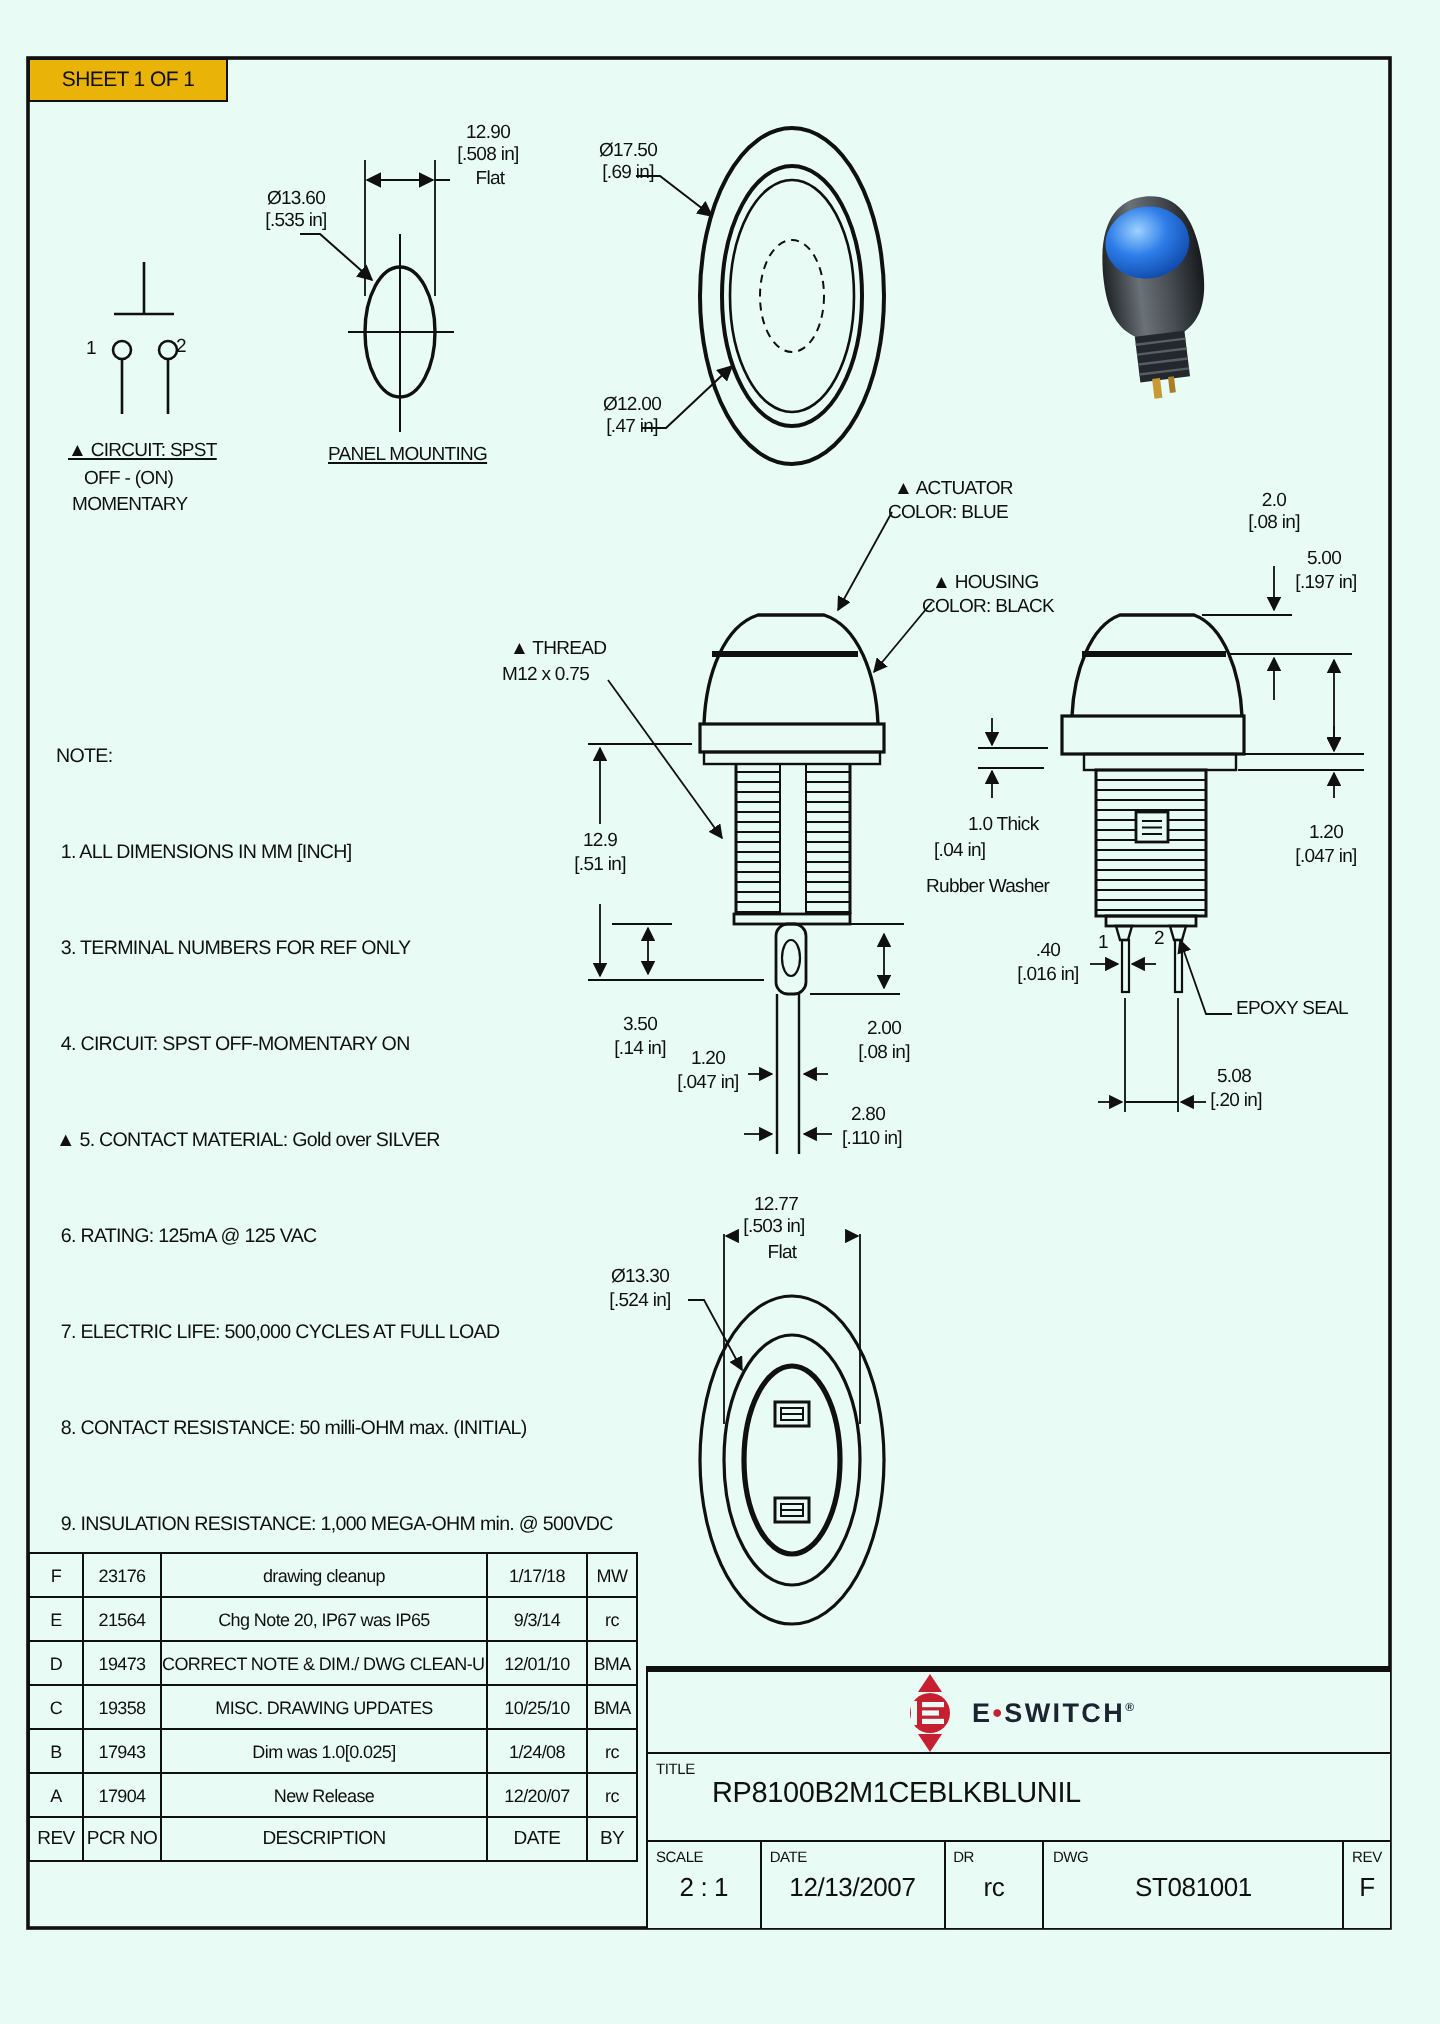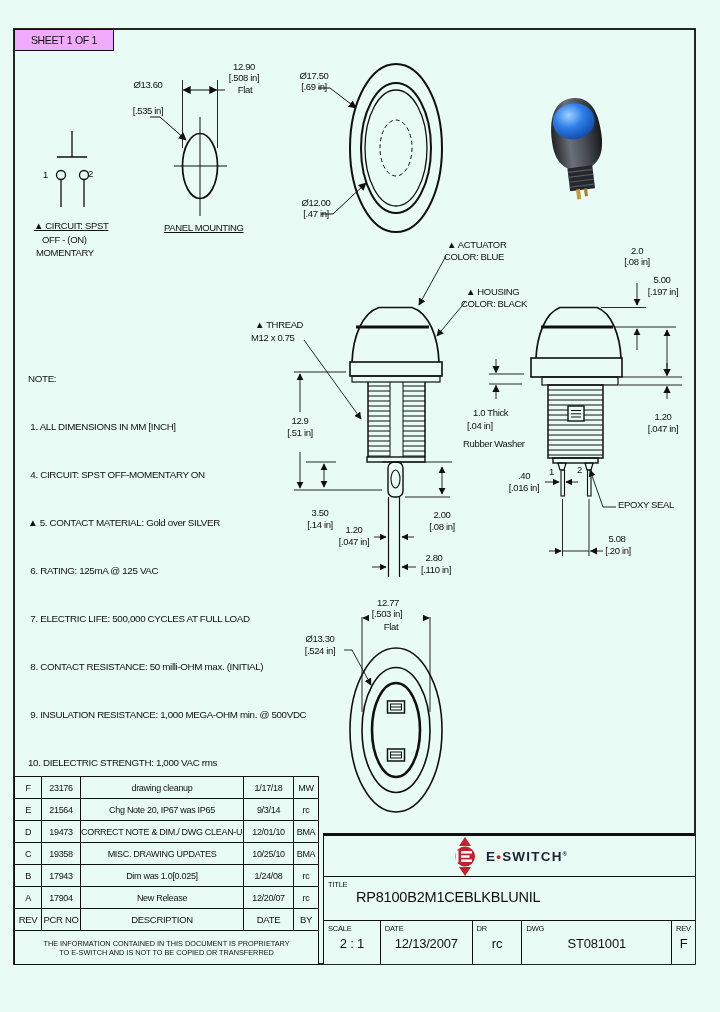--- a/index.html
+++ b/index.html
@@ -5,21 +5,21 @@
   html,body{margin:0;padding:0;}
   .page{position:relative;width:720px;height:1012px;background:#e8fbf5;
         font-family:"Liberation Sans",sans-serif;color:#101010;overflow:hidden;}
   svg.art{position:absolute;left:0;top:0;}
   .lbl{position:absolute;font-size:9.5px;line-height:10.5px;letter-spacing:-0.35px;
        white-space:nowrap;text-align:center;color:#101010;}
   .lbl.left{text-align:left;}
   .ul{text-decoration:underline;}
   .sheetbox{position:absolute;left:14px;top:29px;width:100px;height:22px;
             border:1.6px solid #101010;display:flex;align-items:center;justify-content:center;
-            font-size:10.5px;letter-spacing:-0.3px;box-sizing:border-box;background:#f0abfc;}
+            font-size:10.5px;letter-spacing:-0.3px;box-sizing:border-box;background:#eab308;}
   .notes{position:absolute;left:28px;top:339px;font-size:9.8px;line-height:16px;
          letter-spacing:-0.35px;white-space:pre;color:#101010;}
   
   table.revtable{position:absolute;left:14px;top:776px;border-collapse:collapse;table-layout:fixed;
                  width:304px;background:#e8fbf5;}
   table.revtable td{border:1.5px solid #101010;font-size:9px;letter-spacing:-0.3px;text-align:center;
                     padding:0;height:21px;overflow:hidden;white-space:nowrap;}
   table.revtable td.hdr{font-size:9.5px;}
   table.revtable td.prop{height:33px;font-size:7.3px;line-height:9px;letter-spacing:0;}
   
@@ -193,21 +193,21 @@
   <div class="sheetbox">
     <span>SHEET 1 OF 1</span>
   </div>
 
   <div class="lbl" style="left:43px;top:170px">1</div>
   <div class="lbl" style="left:88px;top:169px">2</div>
   <div class="lbl left ul" style="left:34px;top:221px">▲ CIRCUIT: SPST</div>
   <div class="lbl left" style="left:42px;top:235px">OFF - (ON)</div>
   <div class="lbl left" style="left:36px;top:248px">MOMENTARY</div>
 
-  <div class="lbl" style="left:126px;top:80px;width:44px">Ø13.60</div>
+  <div class="lbl" style="left:126px;top:95px;width:44px">Ø13.60</div>
   <div class="lbl" style="left:124px;top:106px;width:48px">[.535 in]</div>
   <div class="lbl" style="left:222px;top:62px;width:44px">12.90</div>
   <div class="lbl" style="left:220px;top:73px;width:48px">[.508 in]</div>
   <div class="lbl" style="left:230px;top:85px;width:30px">Flat</div>
   <div class="lbl ul" style="left:164px;top:223px;width:74px">PANEL MOUNTING</div>
 
   <div class="lbl" style="left:292px;top:71px;width:44px">Ø17.50</div>
   <div class="lbl" style="left:294px;top:82px;width:40px">[.69 in]</div>
   <div class="lbl" style="left:294px;top:198px;width:44px">Ø12.00</div>
   <div class="lbl" style="left:296px;top:209px;width:40px">[.47 in]</div>
@@ -226,21 +226,21 @@
   <div class="lbl" style="left:330px;top:537px;width:48px">[.047 in]</div>
   <div class="lbl" style="left:424px;top:510px;width:36px">2.00</div>
   <div class="lbl" style="left:422px;top:522px;width:40px">[.08 in]</div>
   <div class="lbl" style="left:416px;top:553px;width:36px">2.80</div>
   <div class="lbl" style="left:414px;top:565px;width:44px">[.110 in]</div>
 
   <div class="lbl" style="left:620px;top:246px;width:34px">2.0</div>
   <div class="lbl" style="left:615px;top:257px;width:44px">[.08 in]</div>
   <div class="lbl" style="left:644px;top:275px;width:36px">5.00</div>
   <div class="lbl" style="left:640px;top:287px;width:46px">[.197 in]</div>
-  <div class="lbl left" style="left:473px;top:408px">1.0  Thick</div>
+  <div class="lbl left" style="left:484px;top:408px">1.0  Thick</div>
   <div class="lbl left" style="left:467px;top:421px">[.04 in]</div>
   <div class="lbl left" style="left:463px;top:439px">Rubber Washer</div>
   <div class="lbl" style="left:643px;top:412px;width:40px">1.20</div>
   <div class="lbl" style="left:639px;top:424px;width:48px">[.047 in]</div>
   <div class="lbl" style="left:508px;top:471px;width:32px">.40</div>
   <div class="lbl" style="left:500px;top:483px;width:48px">[.016 in]</div>
   <div class="lbl" style="left:549px;top:467px">1</div>
   <div class="lbl" style="left:577px;top:465px">2</div>
   <div class="lbl left" style="left:618px;top:500px">EPOXY SEAL</div>
   <div class="lbl" style="left:600px;top:534px;width:34px">5.08</div>
@@ -248,20 +248,21 @@
 
   <div class="lbl" style="left:366px;top:598px;width:44px">12.77</div>
   <div class="lbl" style="left:362px;top:609px;width:50px">[.503 in]</div>
   <div class="lbl" style="left:376px;top:622px;width:30px">Flat</div>
   <div class="lbl" style="left:298px;top:634px;width:44px">Ø13.30</div>
   <div class="lbl" style="left:296px;top:646px;width:48px">[.524 in]</div>
 
   <div class="notes">
     <div>NOTE:</div>
     <div> 1. ALL DIMENSIONS IN MM [INCH]</div>
+    <div> 3. TERMINAL NUMBERS FOR REF ONLY</div>
     <div> 4. CIRCUIT: SPST OFF-MOMENTARY ON</div>
     <div>▲ 5. CONTACT MATERIAL: Gold over SILVER</div>
     <div> 6. RATING: 125mA @ 125 VAC</div>
     <div> 7. ELECTRIC LIFE: 500,000 CYCLES AT FULL LOAD</div>
     <div> 8. CONTACT RESISTANCE: 50 milli-OHM max. (INITIAL)</div>
     <div> 9. INSULATION RESISTANCE: 1,000 MEGA-OHM min. @ 500VDC</div>
     <div>10. DIELECTRIC STRENGTH: 1,000 VAC rms</div>
     <div>11. OPERATING FORCE: 350 gf ±150 gf</div>
     
     
@@ -328,26 +329,20 @@
       <td>12/20/07</td>
       <td>rc</td>
     </tr>
     <tr>
       <td class="hdr">REV</td>
       <td class="hdr">PCR NO</td>
       <td class="hdr">DESCRIPTION</td>
       <td class="hdr">DATE</td>
       <td class="hdr">BY</td>
     </tr>
-    <tr>
-      <td class="prop" colspan="5">
-        <div>THE INFORMATION CONTAINED IN THIS DOCUMENT IS PROPRIETARY</div>
-        <div>TO E-SWITCH AND IS NOT TO BE COPIED OR TRANSFERRED</div>
-      </td>
-    </tr>
   </tbody>
     </table>
 
   <div class="tblock">
     <div class="tb-logo">
       <svg width="26" height="41" viewBox="0 0 26 41">
         <polygon points="13,1 19,10 7,10" fill="#c51f30"></polygon>
         <circle cx="13" cy="20.5" r="10" fill="#c51f30"></circle>
         <rect x="3.5" y="14.5" width="3" height="12" fill="#e8fbf5"></rect>
         <rect x="9" y="15" width="11" height="2.6" fill="#e8fbf5"></rect>

